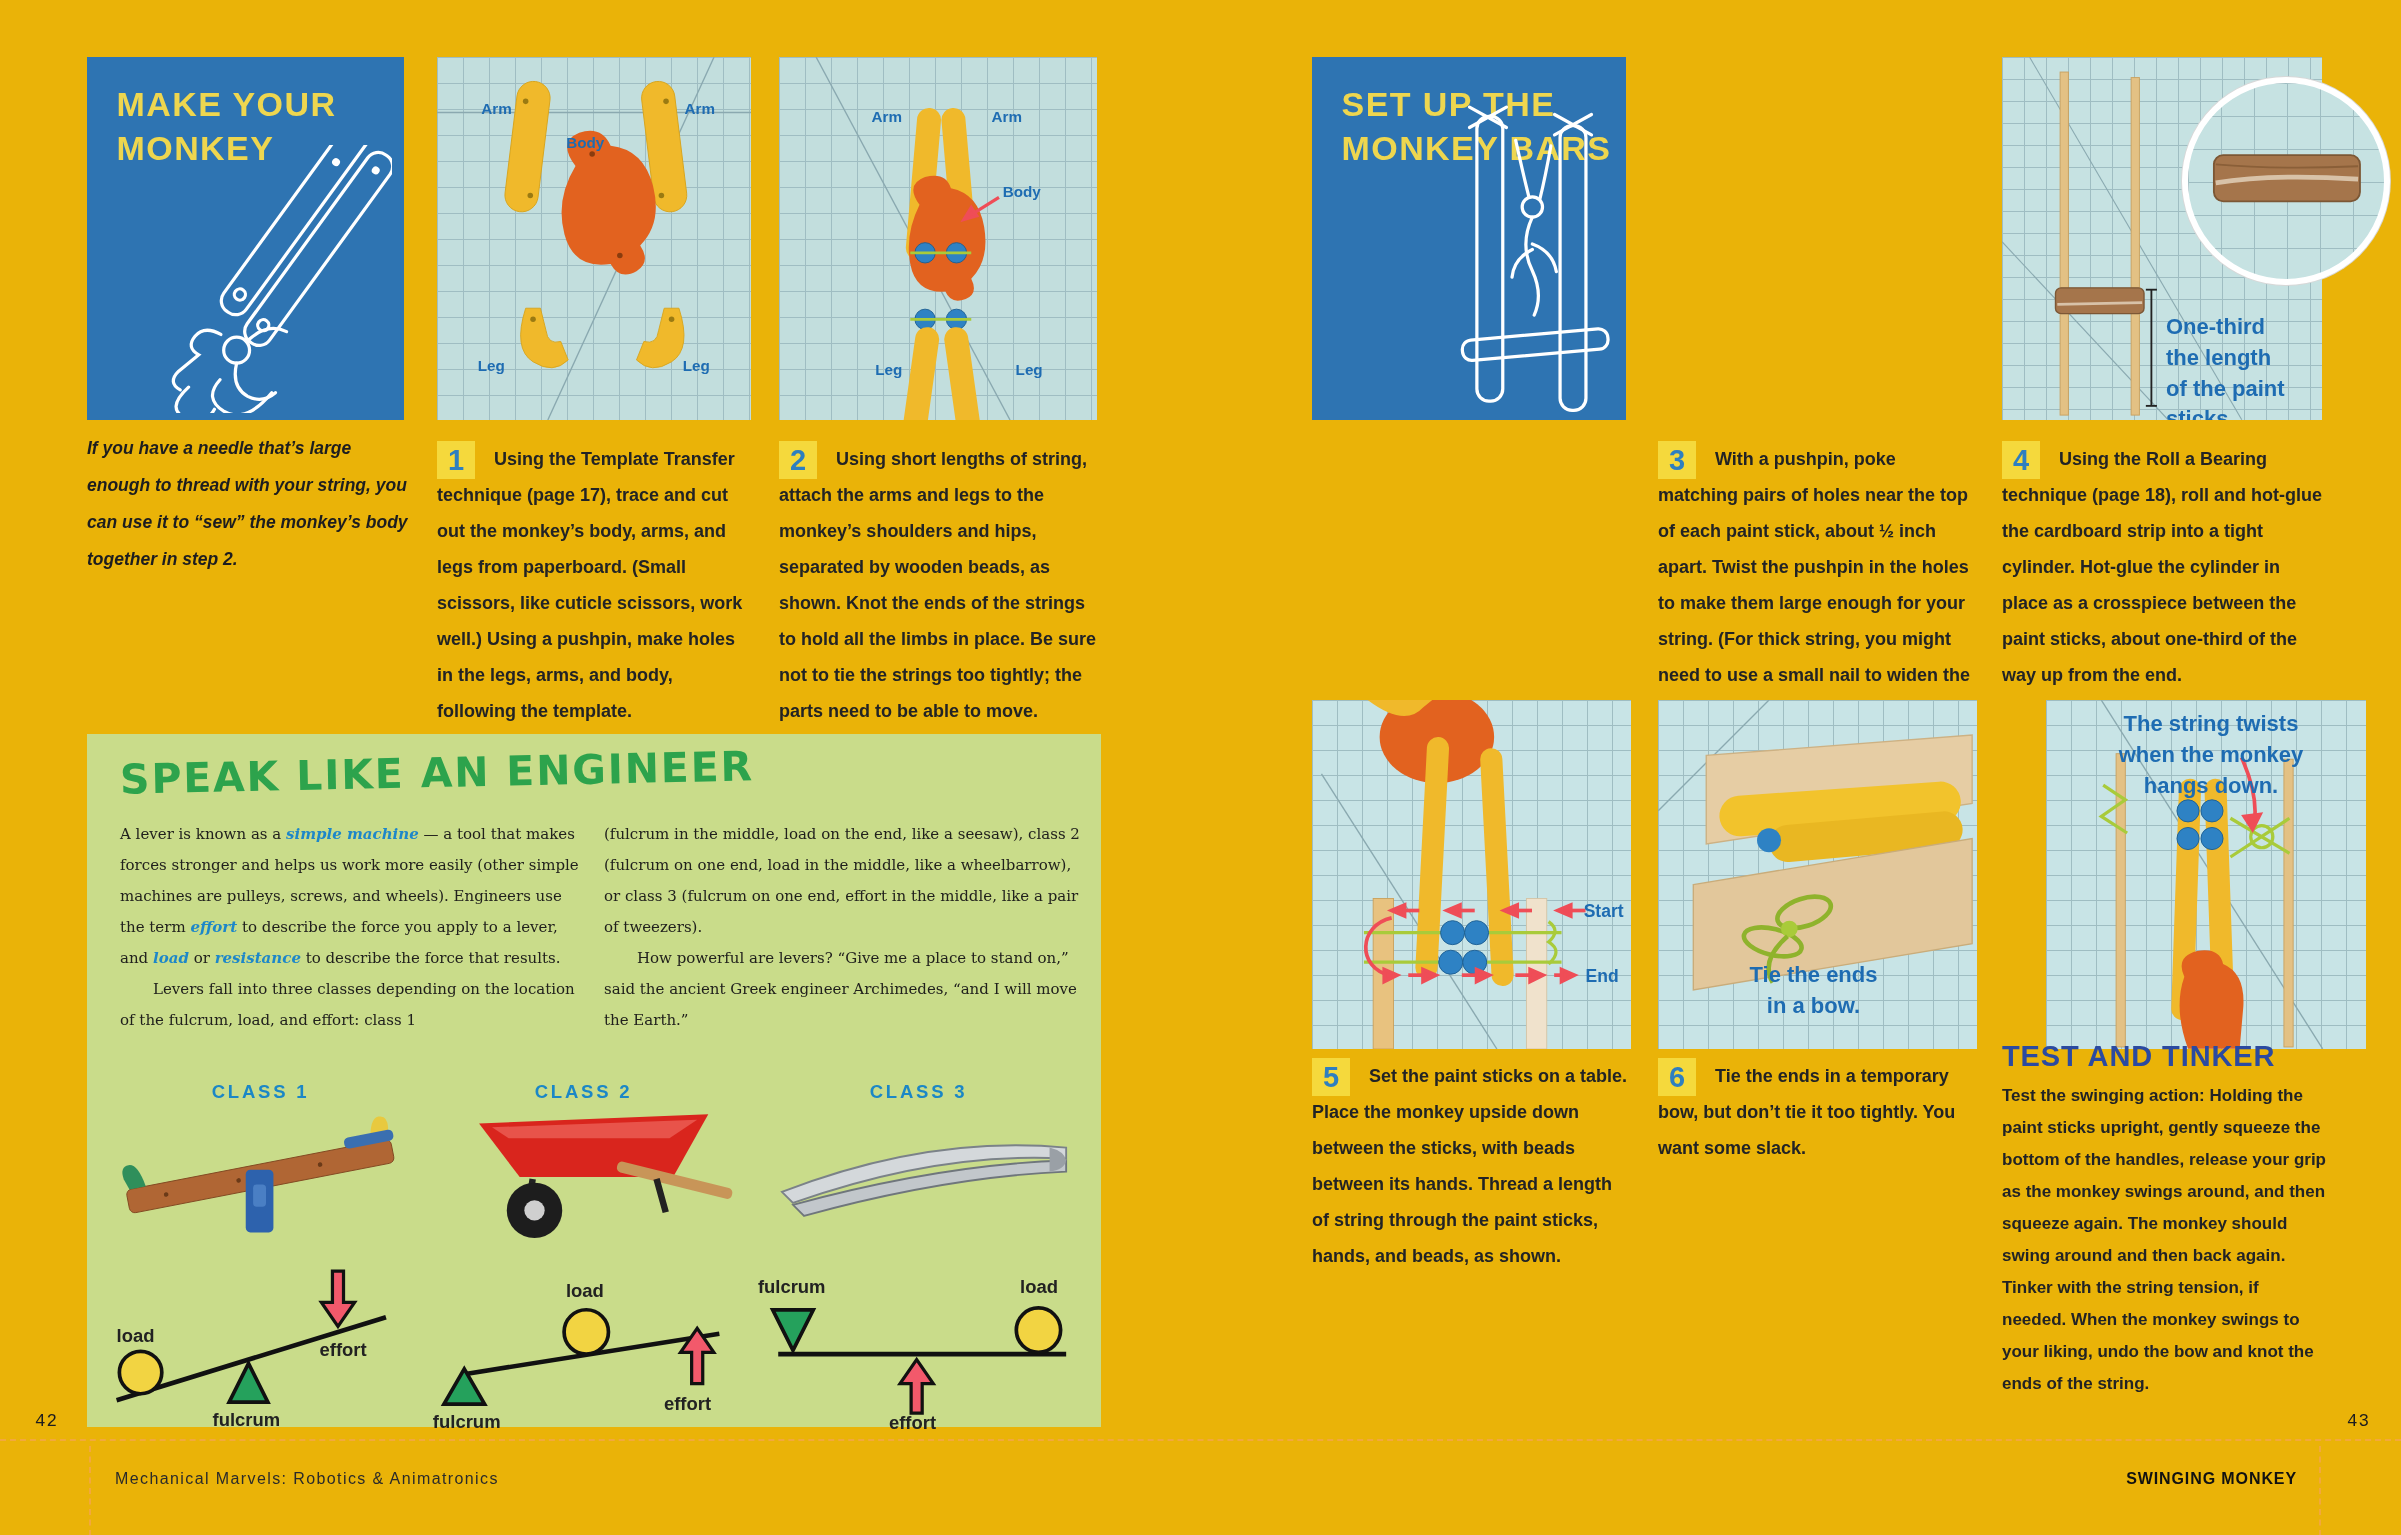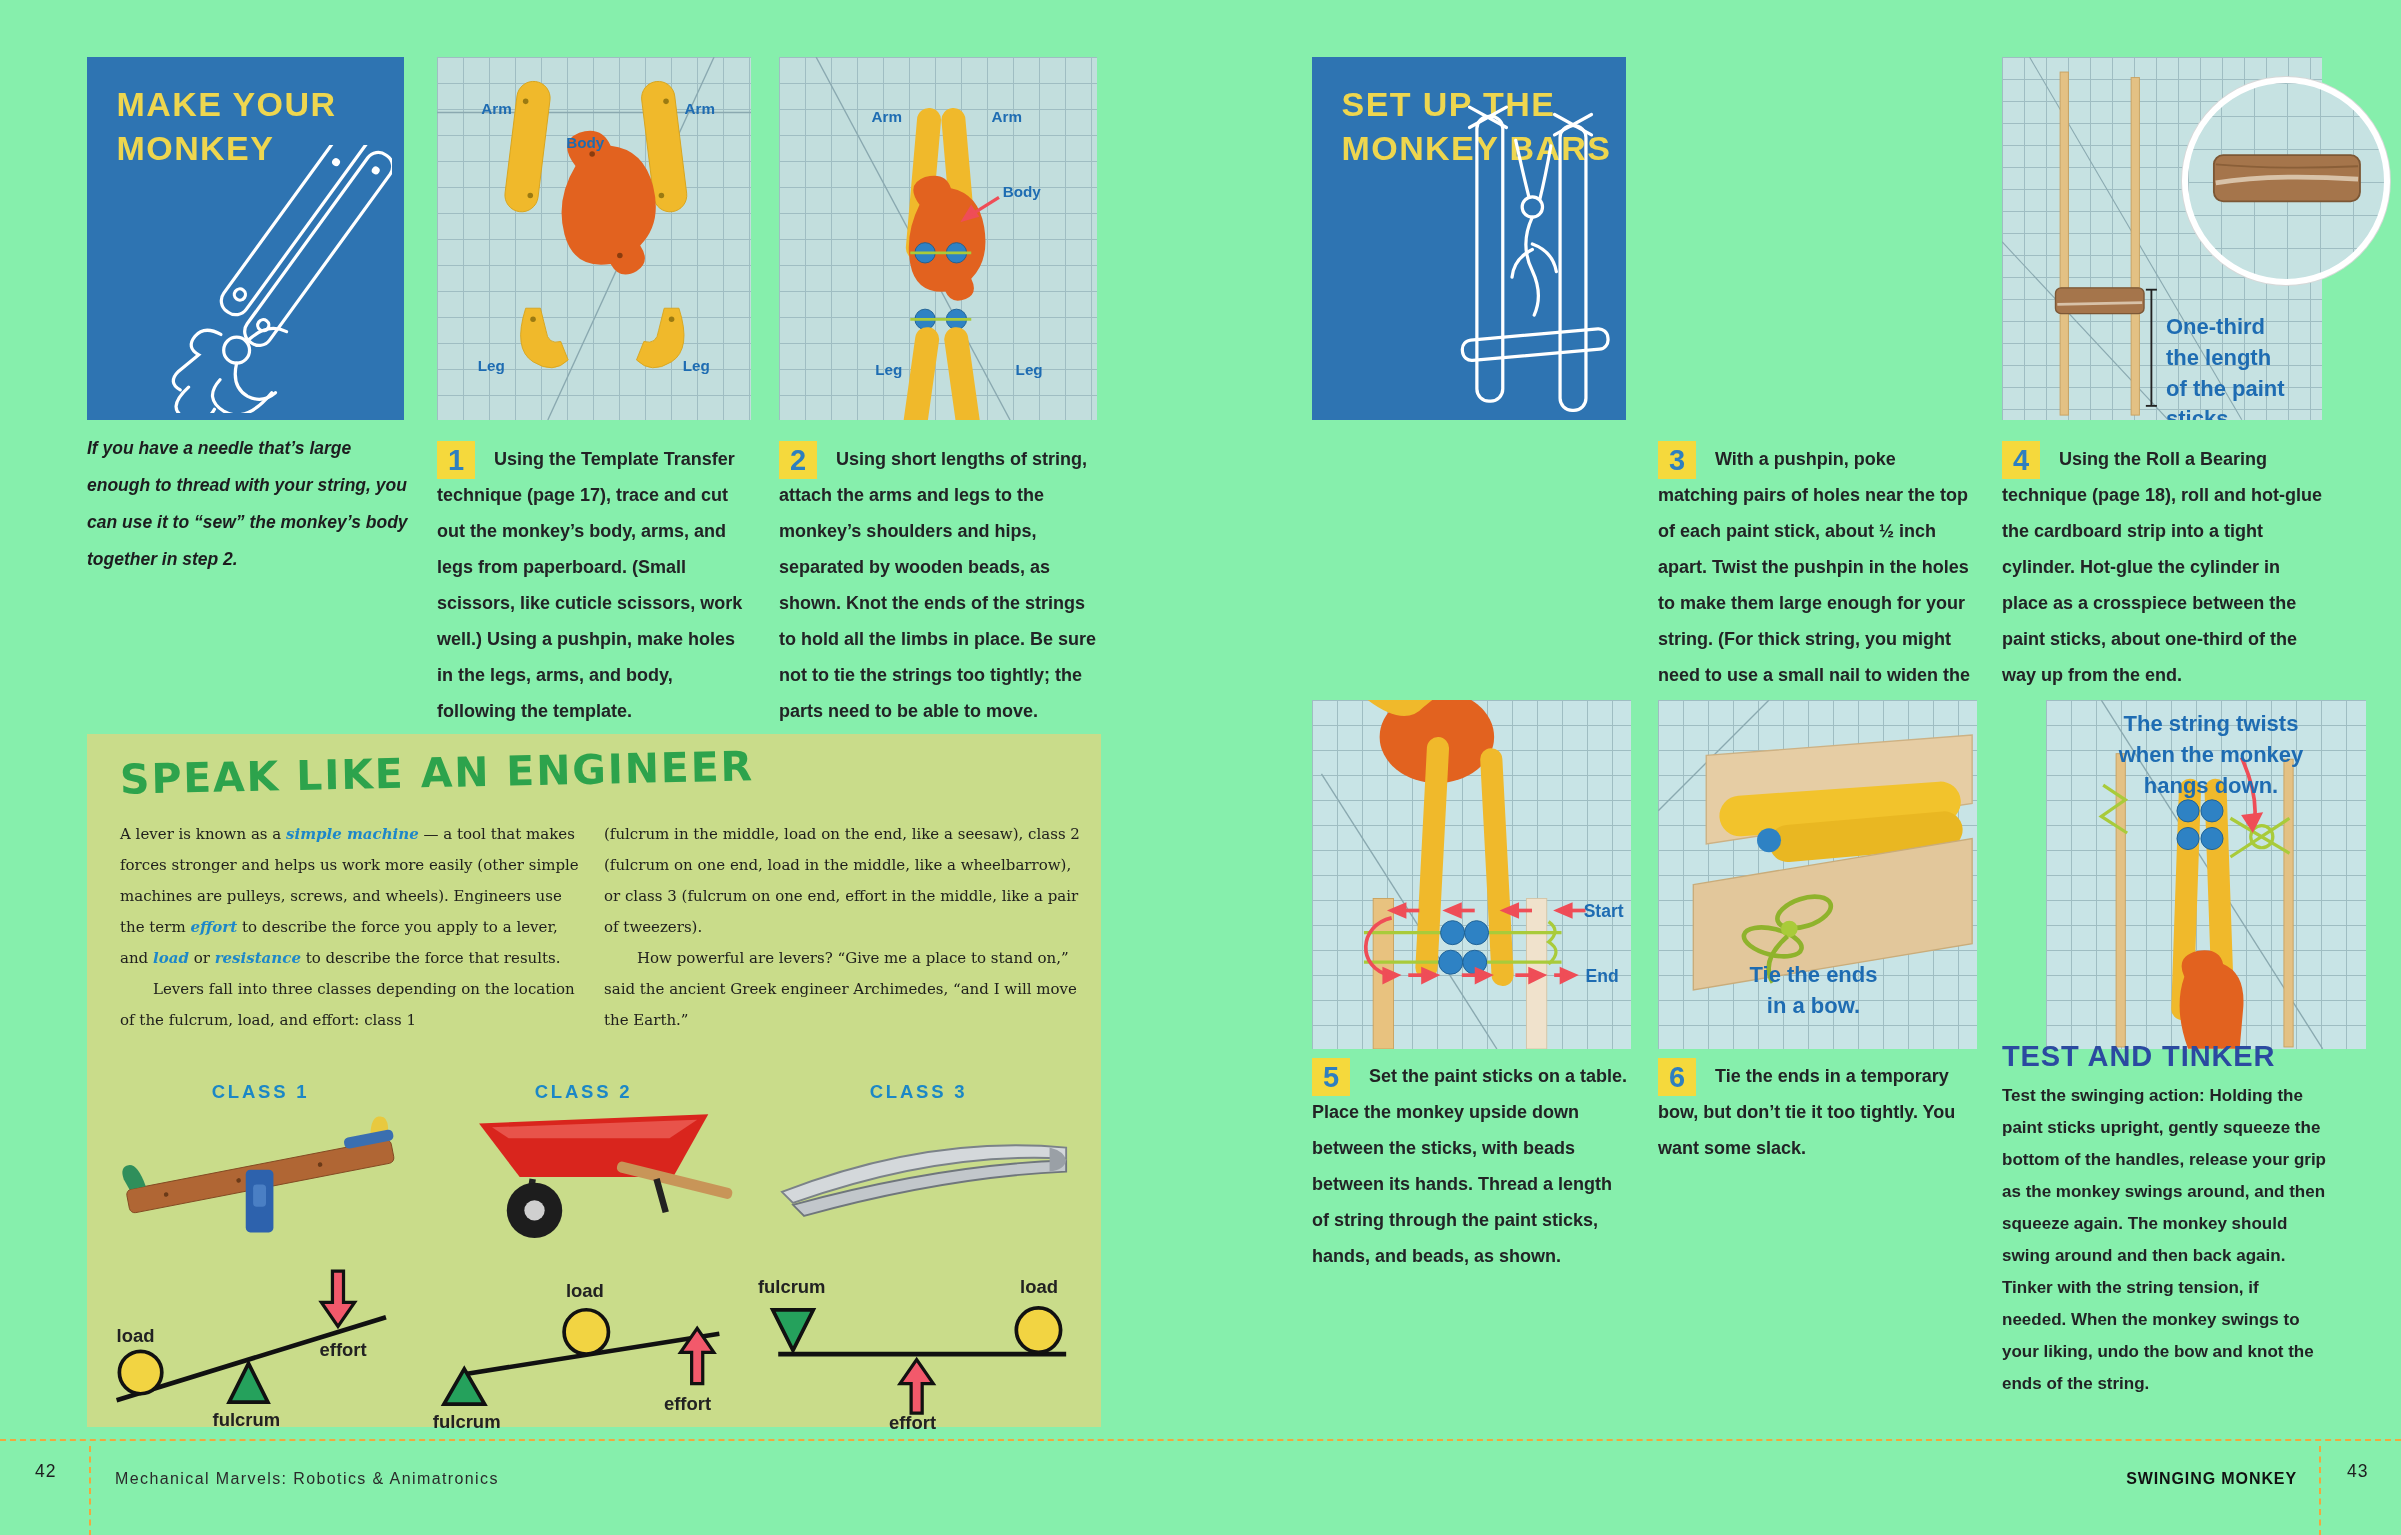--- a/index.html
+++ b/index.html
@@ -1,16 +1,16 @@
 <!DOCTYPE html>
 <html style="font-size:14.8px"><head>
 <meta charset="utf-8">
 <style>
   html,body{margin:0;padding:0;background:#ffffff;}
-  .canvas{position:relative;width:2401px;height:1536px;background:#86efac;overflow:hidden;
+  .canvas{position:relative;width:2401px;height:1536px;background:#eab308;overflow:hidden;
           font-family:"Liberation Sans",sans-serif;color:#1f1f21;}
   .abs{position:absolute;}
   
   .bluebox{position:absolute;background:#2e74b2;}
   .bluebox h1{margin:0;padding:26px 0 0 29.6px;color:#eed64f;font-size:34px;line-height:1.28;
               letter-spacing:1.4px;font-weight:bold;}
   
   .mat{position:absolute;background-color:#c2dedd;overflow:hidden;
        background-image:linear-gradient(#9fbdc2 1.4px,transparent 1.4px),
                         linear-gradient(90deg,#9fbdc2 1.4px,transparent 1.4px);
@@ -41,21 +41,21 @@
   .pcap{position:absolute;color:#1e6cb2;font-weight:bold;font-size:22px;line-height:1.4;}
   .svglabel{font-family:"Liberation Sans",sans-serif;font-weight:bold;font-size:16.5px;fill:#1e6cb2;}
   .svglabel.big{font-size:19px;}
   
   .testbox{position:absolute;}
   .testbox h2{margin:0 0 7.4px 0;color:#2b4aa0;font-size:29px;letter-spacing:0.9px;font-weight:bold;}
   .testbox p{margin:0;font-weight:bold;font-size:17px;line-height:32px;color:#222325;}
   
   .footline{position:absolute;left:0;top:1439px;width:2401px;border-top:2.8px dashed #f2a83e;}
   .vdash{position:absolute;top:1446px;height:90px;border-left:2.8px dashed #f2a83e;}
-  .foot-num{position:absolute;top:1461px;font-size:17.5px;letter-spacing:0.9px;color:#1d1d1f;}
+  .foot-num{position:absolute;top:1411px;font-size:17.5px;letter-spacing:0.9px;color:#1d1d1f;font-family:Liberation Mono, monospace;}
   .foot-title{position:absolute;top:1470px;font-size:16px;letter-spacing:1.4px;color:#2a2a2a;}
   .foot-sec{position:absolute;top:1470px;font-size:16px;font-weight:bold;letter-spacing:0.9px;color:#111;}
   .inset{position:absolute;border-radius:50%;border:6.5px solid #fff;box-shadow:0 0 0 0.9px #d8d8d8;
          overflow:hidden;background-color:#c6e2e2;
          background-image:linear-gradient(#9fbdc2 1.4px,transparent 1.4px),
                           linear-gradient(90deg,#9fbdc2 1.4px,transparent 1.4px);
          background-size:33px 33px;}
 </style>
 </head>
 <body>

